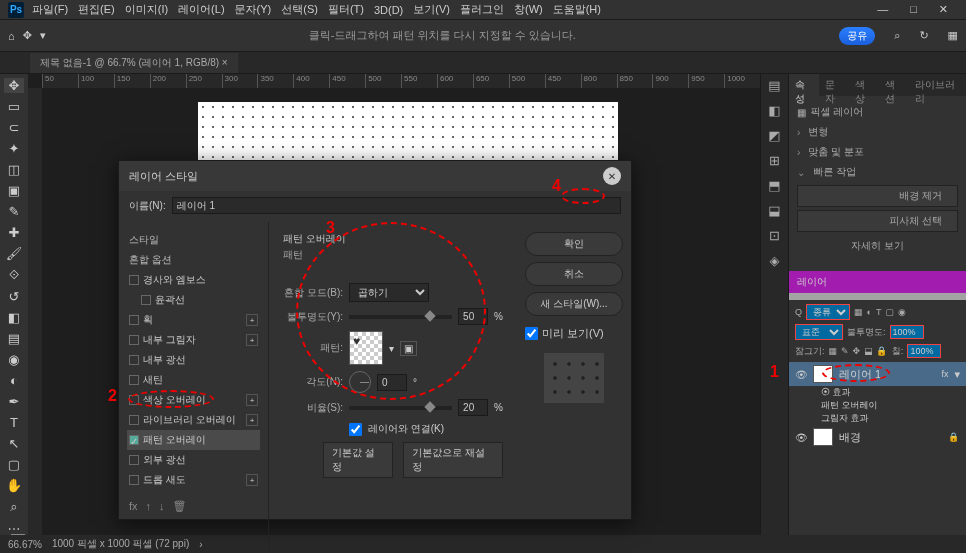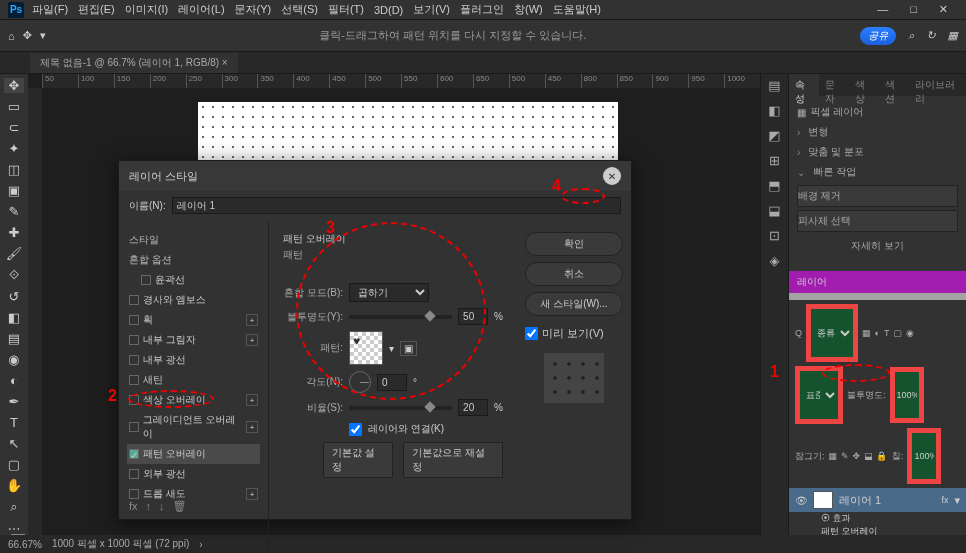--- a/index.html
+++ b/index.html
@@ -3,21 +3,21 @@
 <meta charset="utf-8">
 <style>
 * { margin:0; padding:0; box-sizing:border-box; font-family:"Malgun Gothic",sans-serif; }
 body { background:#323232; color:#ccc; font-size:11px; width:966px; height:553px; overflow:hidden; position:relative; }
 .menubar { background:#323232; height:20px; display:flex; align-items:center; padding:0 8px; border-bottom:1px solid #1a1a1a; }
 .ps-logo { width:16px; height:16px; background:#001e36; color:#31a8ff; font-weight:bold; font-size:10px; display:flex; align-items:center; justify-content:center; margin-right:8px; border-radius:2px; }
 .menubar span { margin-right:10px; cursor:pointer; }
 .win-btns { margin-left:auto; display:flex; gap:12px; }
 .optbar { height:32px; background:#323232; display:flex; align-items:center; padding:0 8px; border-bottom:1px solid #1a1a1a; }
 .opt-hint { flex:1; text-align:center; color:#999; font-size:11px; }
-.opt-right { display:flex; gap:12px; align-items:center;font-style:italic; }
+.opt-right { display:flex; gap:19px; align-items:center; }
 .pill { background:linear-gradient(#2a7fff,#1a5fdd); border-radius:10px; padding:2px 8px; font-size:10px; color:#fff; }
 .tabbar { height:22px; background:#282828; display:flex; align-items:center; padding-left:30px; border-bottom:1px solid #1a1a1a; }
 .doc-tab { padding:3px 10px; font-size:10px; color:#aaa; }
 .doc-tab.active { background:#323232; }
 .workspace { position:absolute; top:74px; left:0; right:0; bottom:18px; display:flex; }
 .toolbar { width:28px; background:#323232; display:flex; flex-direction:column; align-items:center; padding-top:4px; gap:6px; }
 .tool { width:20px; height:18px; display:flex; align-items:center; justify-content:center; color:#ccc; font-size:13px; cursor:pointer; }
 .tool.active { background:#444; }
 .fgbg { position:relative; width:22px; height:22px; margin-top:6px; }
 .fg { position:absolute; width:14px; height:14px; background:#000; border:1px solid #888; top:0; left:0; }
@@ -29,25 +29,25 @@
 .pattern { position:absolute; top:28px; left:170px; width:420px; height:62px; background:#fff; background-image:radial-gradient(circle,#666 1px,transparent 1.5px); background-size:10px 10px; }
 .right-strip { width:28px; background:#282828; display:flex; flex-direction:column; align-items:center; padding-top:4px; gap:10px; border-left:1px solid #1a1a1a; }
 .right-strip span { font-size:13px; color:#aaa; }
 .panels { width:178px; background:#323232; border-left:1px solid #1a1a1a; display:flex; flex-direction:column; }
 .panel-tabs { display:flex; height:22px; background:#282828; font-size:10px; }
 .panel-tabs span { padding:4px 6px; color:#888; }
 .panel-tabs span.active { background:#323232; color:#ccc; }
 .panel-body { padding:6px 8px; font-size:10px; color:#aaa; }
 .prop-row { display:flex; align-items:center; gap:4px; padding:3px 0; }
 .chev { color:#888; margin-right:4px; }
-.action-btn { background:#3a3a3a; border:1px solid #222; padding:3px 0; text-align:left; margin:3px 0; font-size:10px; cursor:pointer; }
+.action-btn { background:#3a3a3a; border:1px solid #222; padding:3px 15px; text-align:right; margin:3px 0; font-size:10px; cursor:pointer; }
 .layers-hdr { background:#a21caf; padding:4px 8px; font-size:10px; border-bottom:7px solid #a3a3a3;margin-top:8px; }
 .layers-opts { padding:4px 6px; display:flex; flex-direction:column; gap:4px; font-size:9px; color:#aaa; }
 .opt-row { display:flex; align-items:center; gap:4px; }
-.opt-row select,.opt-row input { background:#14532d; border:5px solid #ef4444; color:#ccc; font-size:9px; padding:18px 2px; }
+.opt-row select,.opt-row input { background:#0369a1; border:1px solid #ef4444; color:#ccc; font-size:9px; padding:1px 2px; }
 .layer-row { display:flex; align-items:center; padding:3px 6px; gap:6px; }
 .layer-row.sel { background:#4a6a8a; }
 .eye { width:12px; font-size:10px; }
 .thumb { width:20px; height:18px; background:#fff; border:1px solid #555; }
 .layer-sub { padding-left:32px; font-size:9px; color:#ccc; }
 .lock { margin-left:auto; font-size:9px; }
 .statusbar { position:absolute; bottom:0; left:0; right:0; height:18px; background:#282828; display:flex; align-items:center; padding:0 8px; font-size:10px; color:#aaa; gap:10px; }
 
 .dlg { position:absolute; top:160px; left:118px; width:514px; height:360px; background:#323232; border:1px solid #1a1a1a; box-shadow:0 4px 20px rgba(0,0,0,.6); z-index:100; }
 .dlg-title { background:#383838; padding:6px 10px; font-size:11px; display:flex; align-items:center; }
@@ -278,27 +278,27 @@
   <div style="padding:6px 10px 0;">
     <div class="name-row">
       <span>이름(N):</span>
       <input type="text" value="레이어 1" style="">
     </div>
   </div>
   <div class="dlg-body">
     <div class="dlg-left">
       <div class="style-item group">스타일</div>
       <div class="style-item group">혼합 옵션</div>
+      <div class="style-item">
+          <span class="cb"></span>
+          <span>경사와 엠보스</span>
+        </div>
       <div class="style-item" style="padding-left:14px;">
           <span class="cb"></span>
           <span>윤곽선</span>
-        </div>
-      <div class="style-item">
-          <span class="cb"></span>
-          <span>경사와 엠보스</span>
         </div>
       <div class="style-item">
           <span class="cb"></span>
           <span>획</span>
           <span class="plus">+</span>
         </div>
       <div class="style-item">
           <span class="cb"></span>
           <span>내부 그림자</span>
           <span class="plus">+</span>
@@ -311,21 +311,21 @@
           <span class="cb"></span>
           <span>새틴</span>
         </div>
       <div class="style-item">
           <span class="cb"></span>
           <span>색상 오버레이</span>
           <span class="plus">+</span>
         </div>
       <div class="style-item">
           <span class="cb"></span>
-          <span>그레이디언트 오버레이</span>
+          <span>라이브러리 오버레이</span>
           <span class="plus">+</span>
         </div>
       <div class="style-item sel">
           <span class="cb on">✓</span>
           <span>패턴 오버레이</span>
         </div>
       <div class="style-item">
           <span class="cb"></span>
           <span>외부 광선</span>
         </div>

